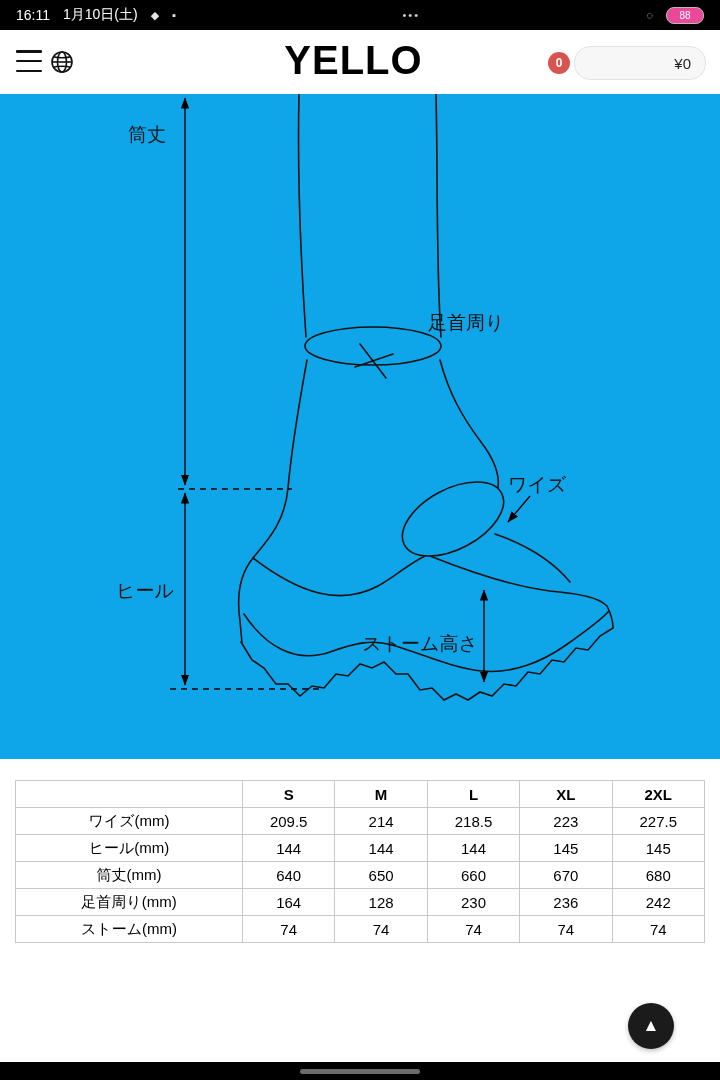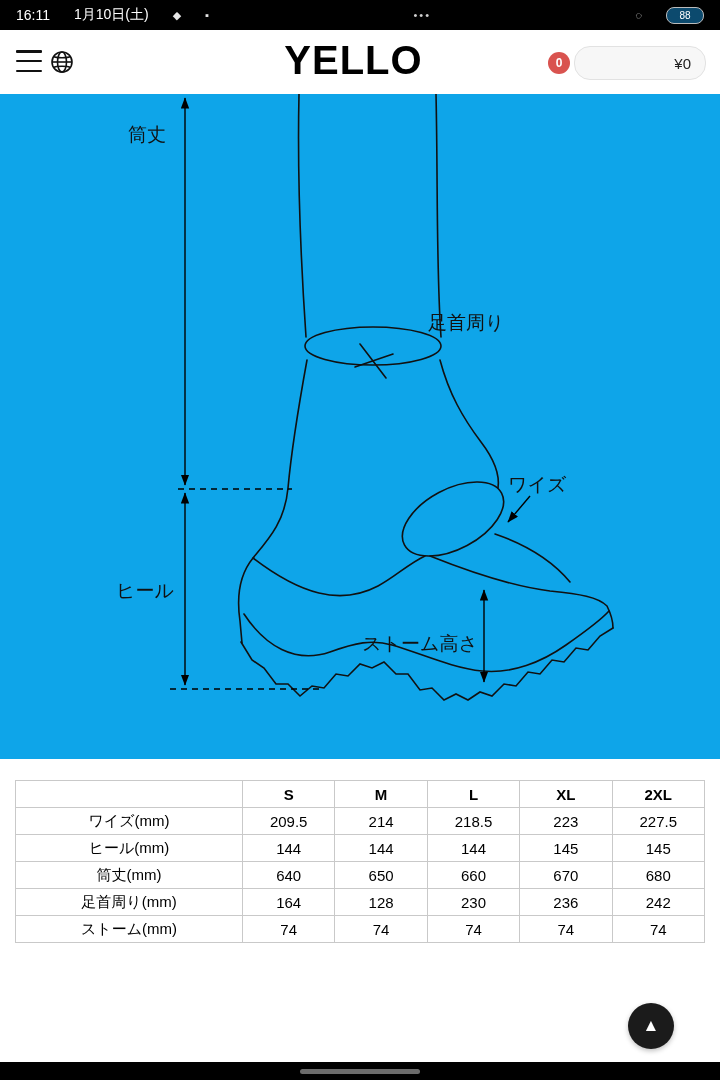--- a/index.html
+++ b/index.html
@@ -5,27 +5,27 @@
   html,body{margin:0;padding:0;}
   body{
     width:720px;height:1080px;position:relative;overflow:hidden;
     background:#fff;font-family:"Liberation Sans","DejaVu Sans",sans-serif;color:#000;
   }
   
   .status-bar{
     height:30px;background:#000;color:#fff;display:flex;align-items:center;
     justify-content:space-between;padding:0 16px;font-size:14px;
   }
-  .status-left,.status-right{display:flex;align-items:center;gap:24px;}
+  .status-left,.status-right{display:flex;align-items:center;gap:13px;}
   .status-icon{font-size:11px;opacity:.9;}
   .camera-dots{color:#cfcfcf;font-size:11px;letter-spacing:2px;}
   .battery{
     display:inline-flex;align-items:center;justify-content:center;
     min-width:28px;height:15px;border:1px solid #bbb;border-radius:8px;
-    font-size:10px;padding:0 4px;background:#0c4a6e;color:#fff;
+    font-size:10px;padding:0 4px;background:#ec4899;color:#fff;
   }
   
   .header{height:64px;background:#fff;position:relative;display:flex;align-items:center;}
   .hamburger{position:absolute;left:16px;top:20px;width:26px;height:22px;
     display:flex;flex-direction:column;justify-content:space-between;cursor:pointer;}
   .hamburger span{display:block;height:2.5px;background:#111;border-radius:1px;}
   .globe{position:absolute;left:50px;top:20px;width:24px;height:24px;cursor:pointer;}
   .logo{
     position:absolute;left:0;right:13px;text-align:center;top:8px;
     font-size:40px;font-weight:800;letter-spacing:1px;color:#000;

